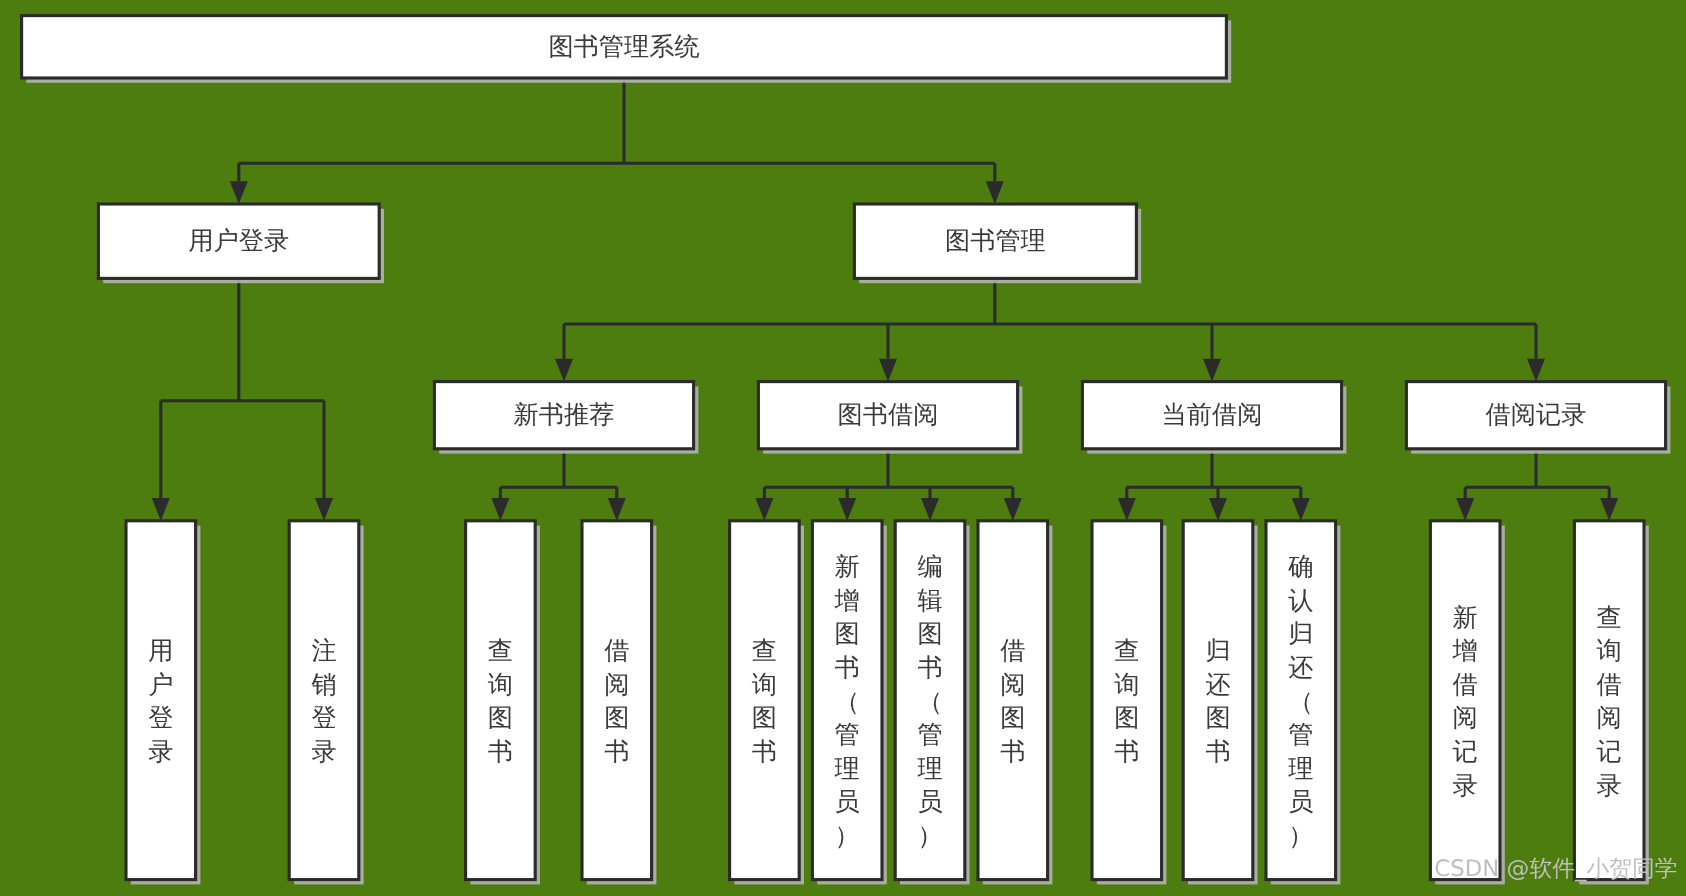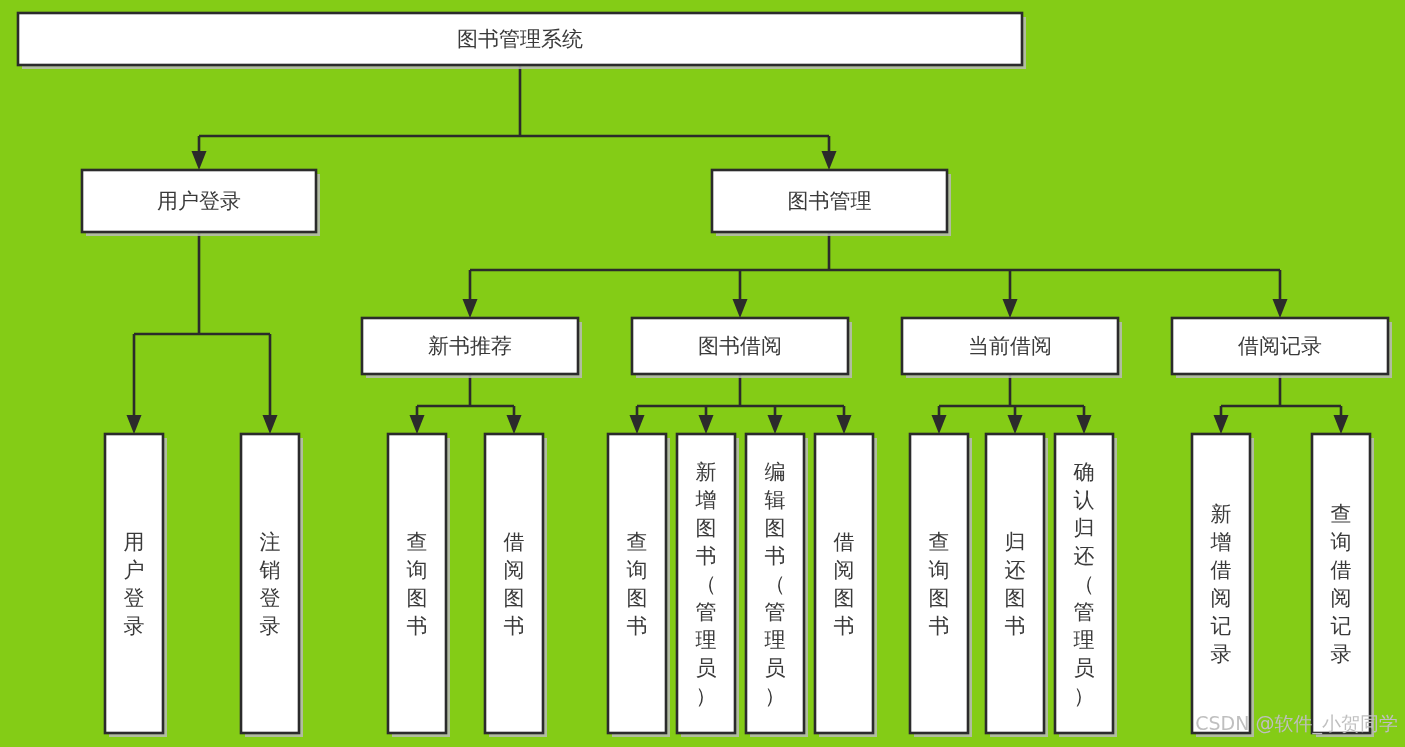--- a/index.html
+++ b/index.html
@@ -8,21 +8,21 @@
     padding: 0;
     background: #ffffff;
   }
   body {
     font-family: "DejaVu Sans", "Liberation Sans", sans-serif;
   }
   #diagram-root {
     position: relative;
     width: 1405px;
     height: 747px;
-    background: #84cc16;
+    background: #4d7c0f;
     overflow: hidden;
   }
   svg#tree-svg {
     position: absolute;
     left: 0;
     top: 0;
     width: 1405px;
     height: 747px;
     display: block;
   }

